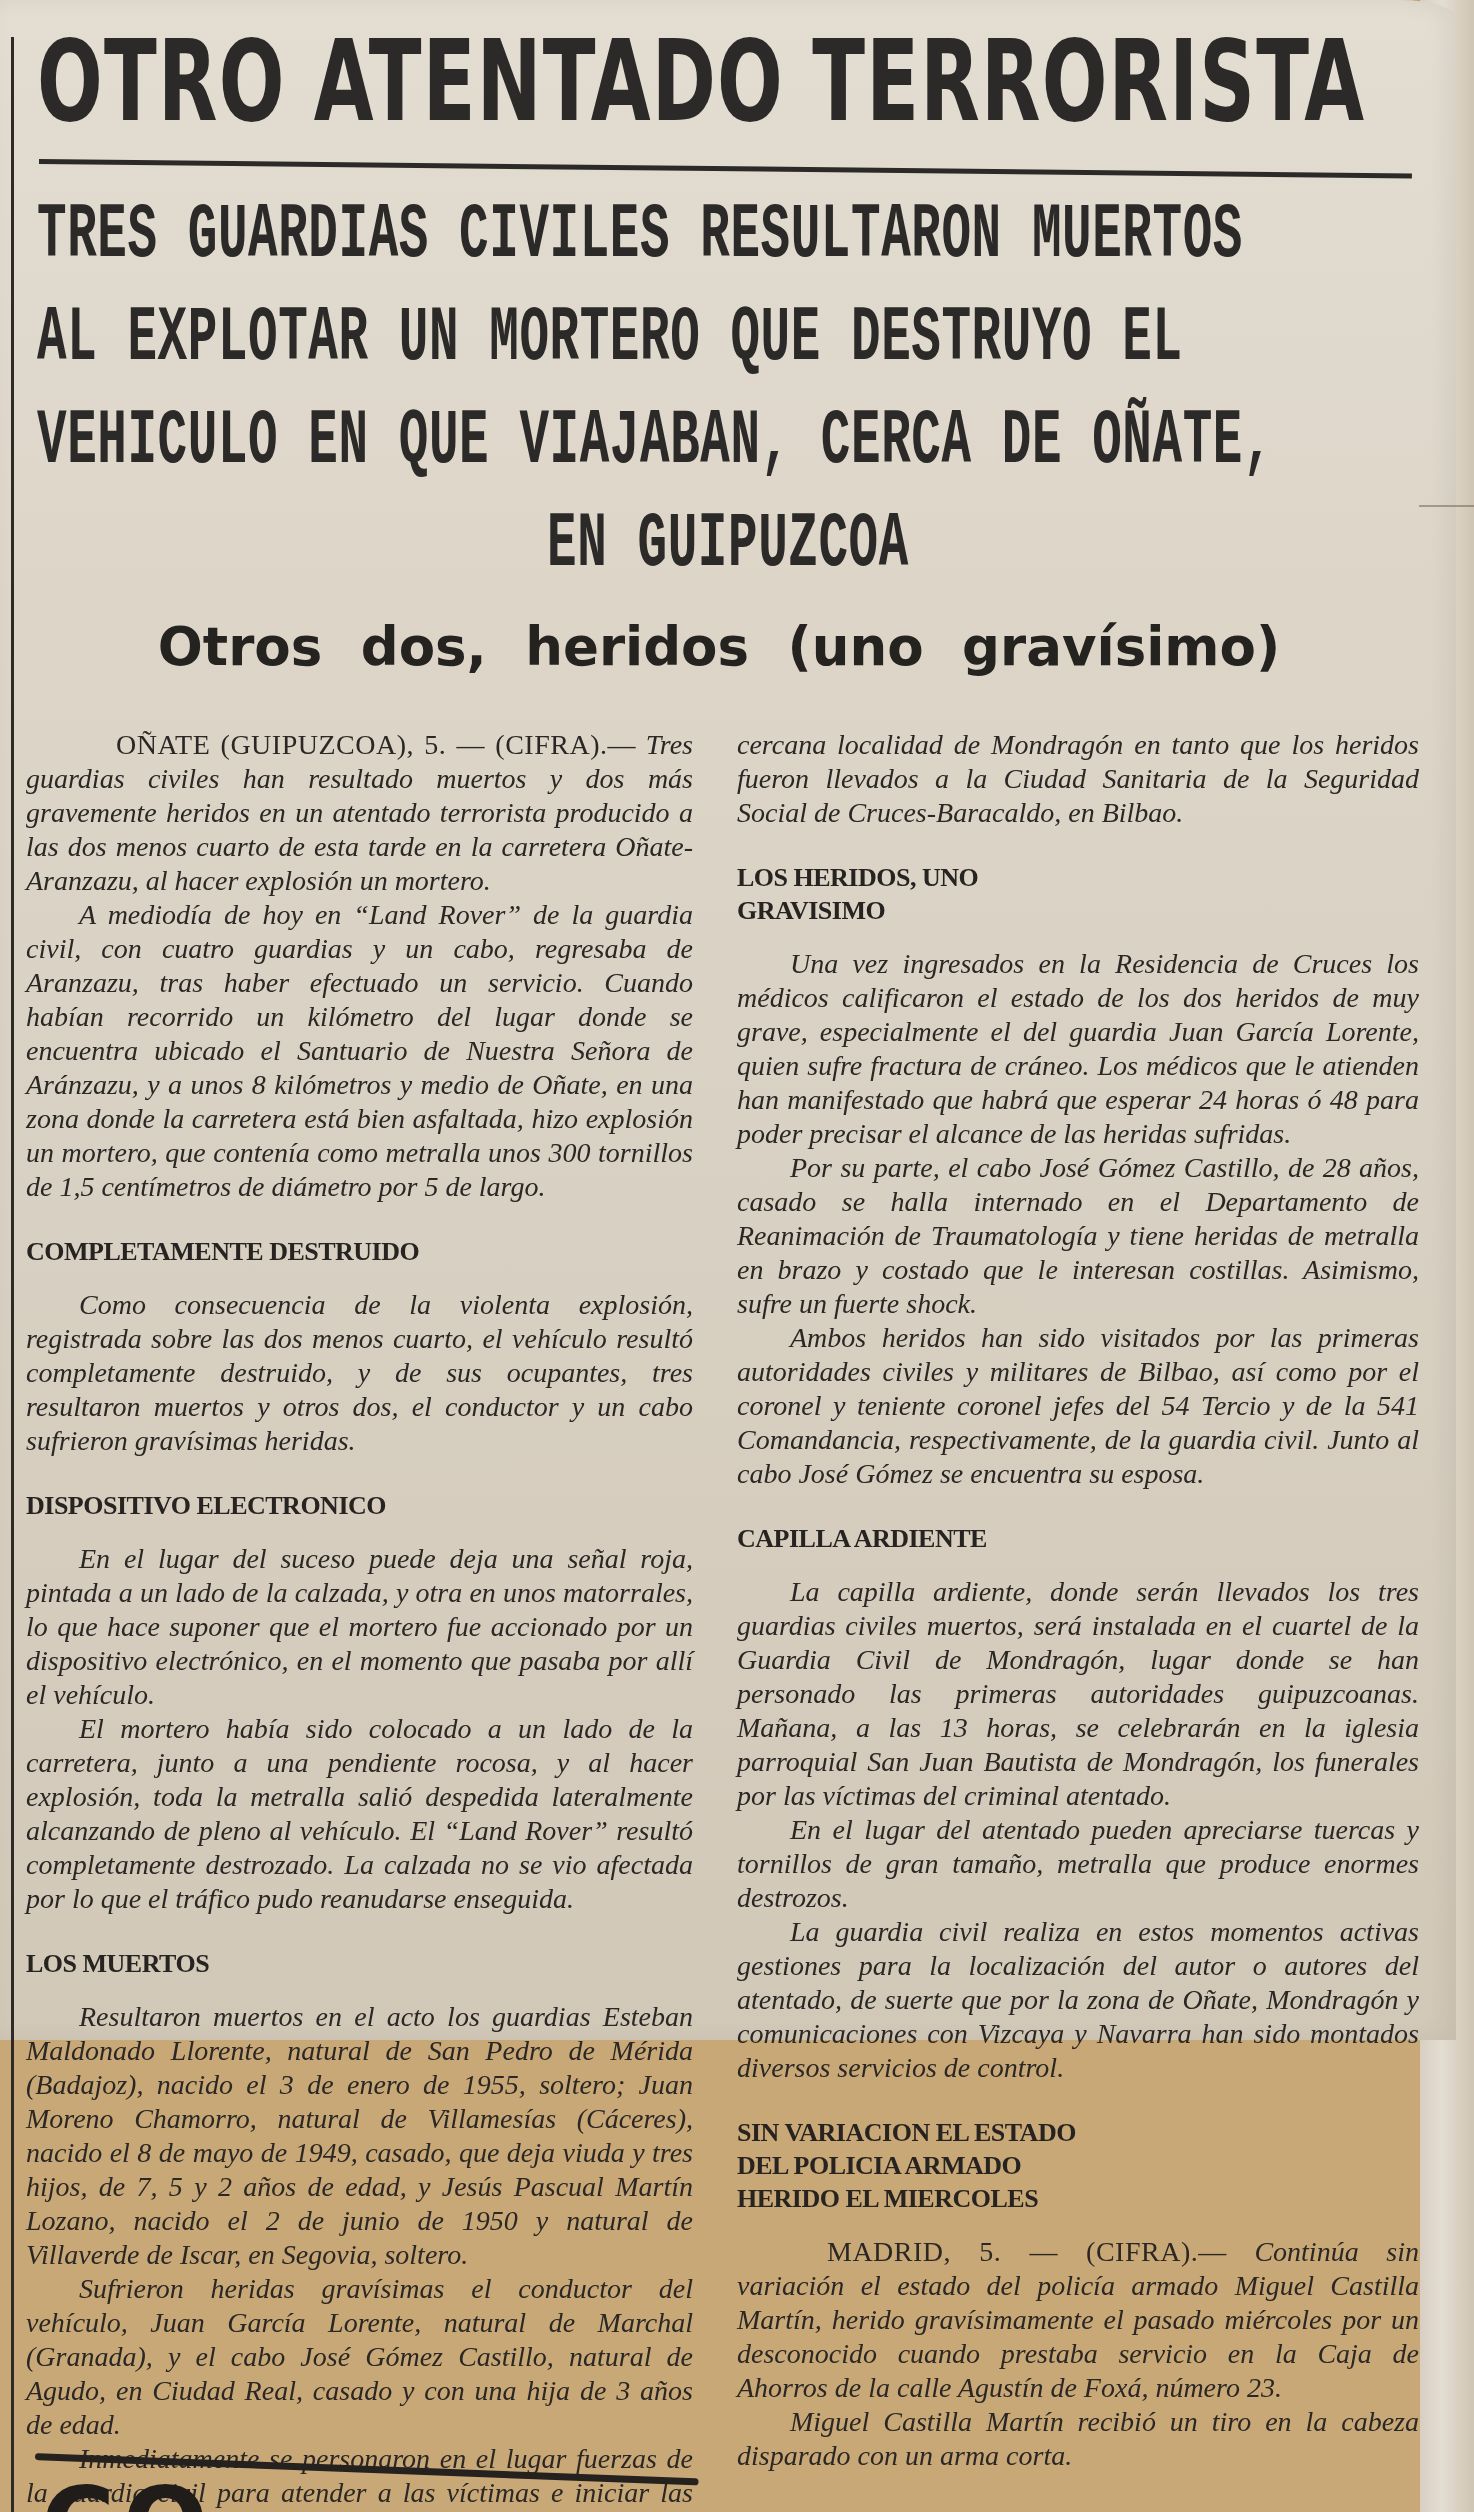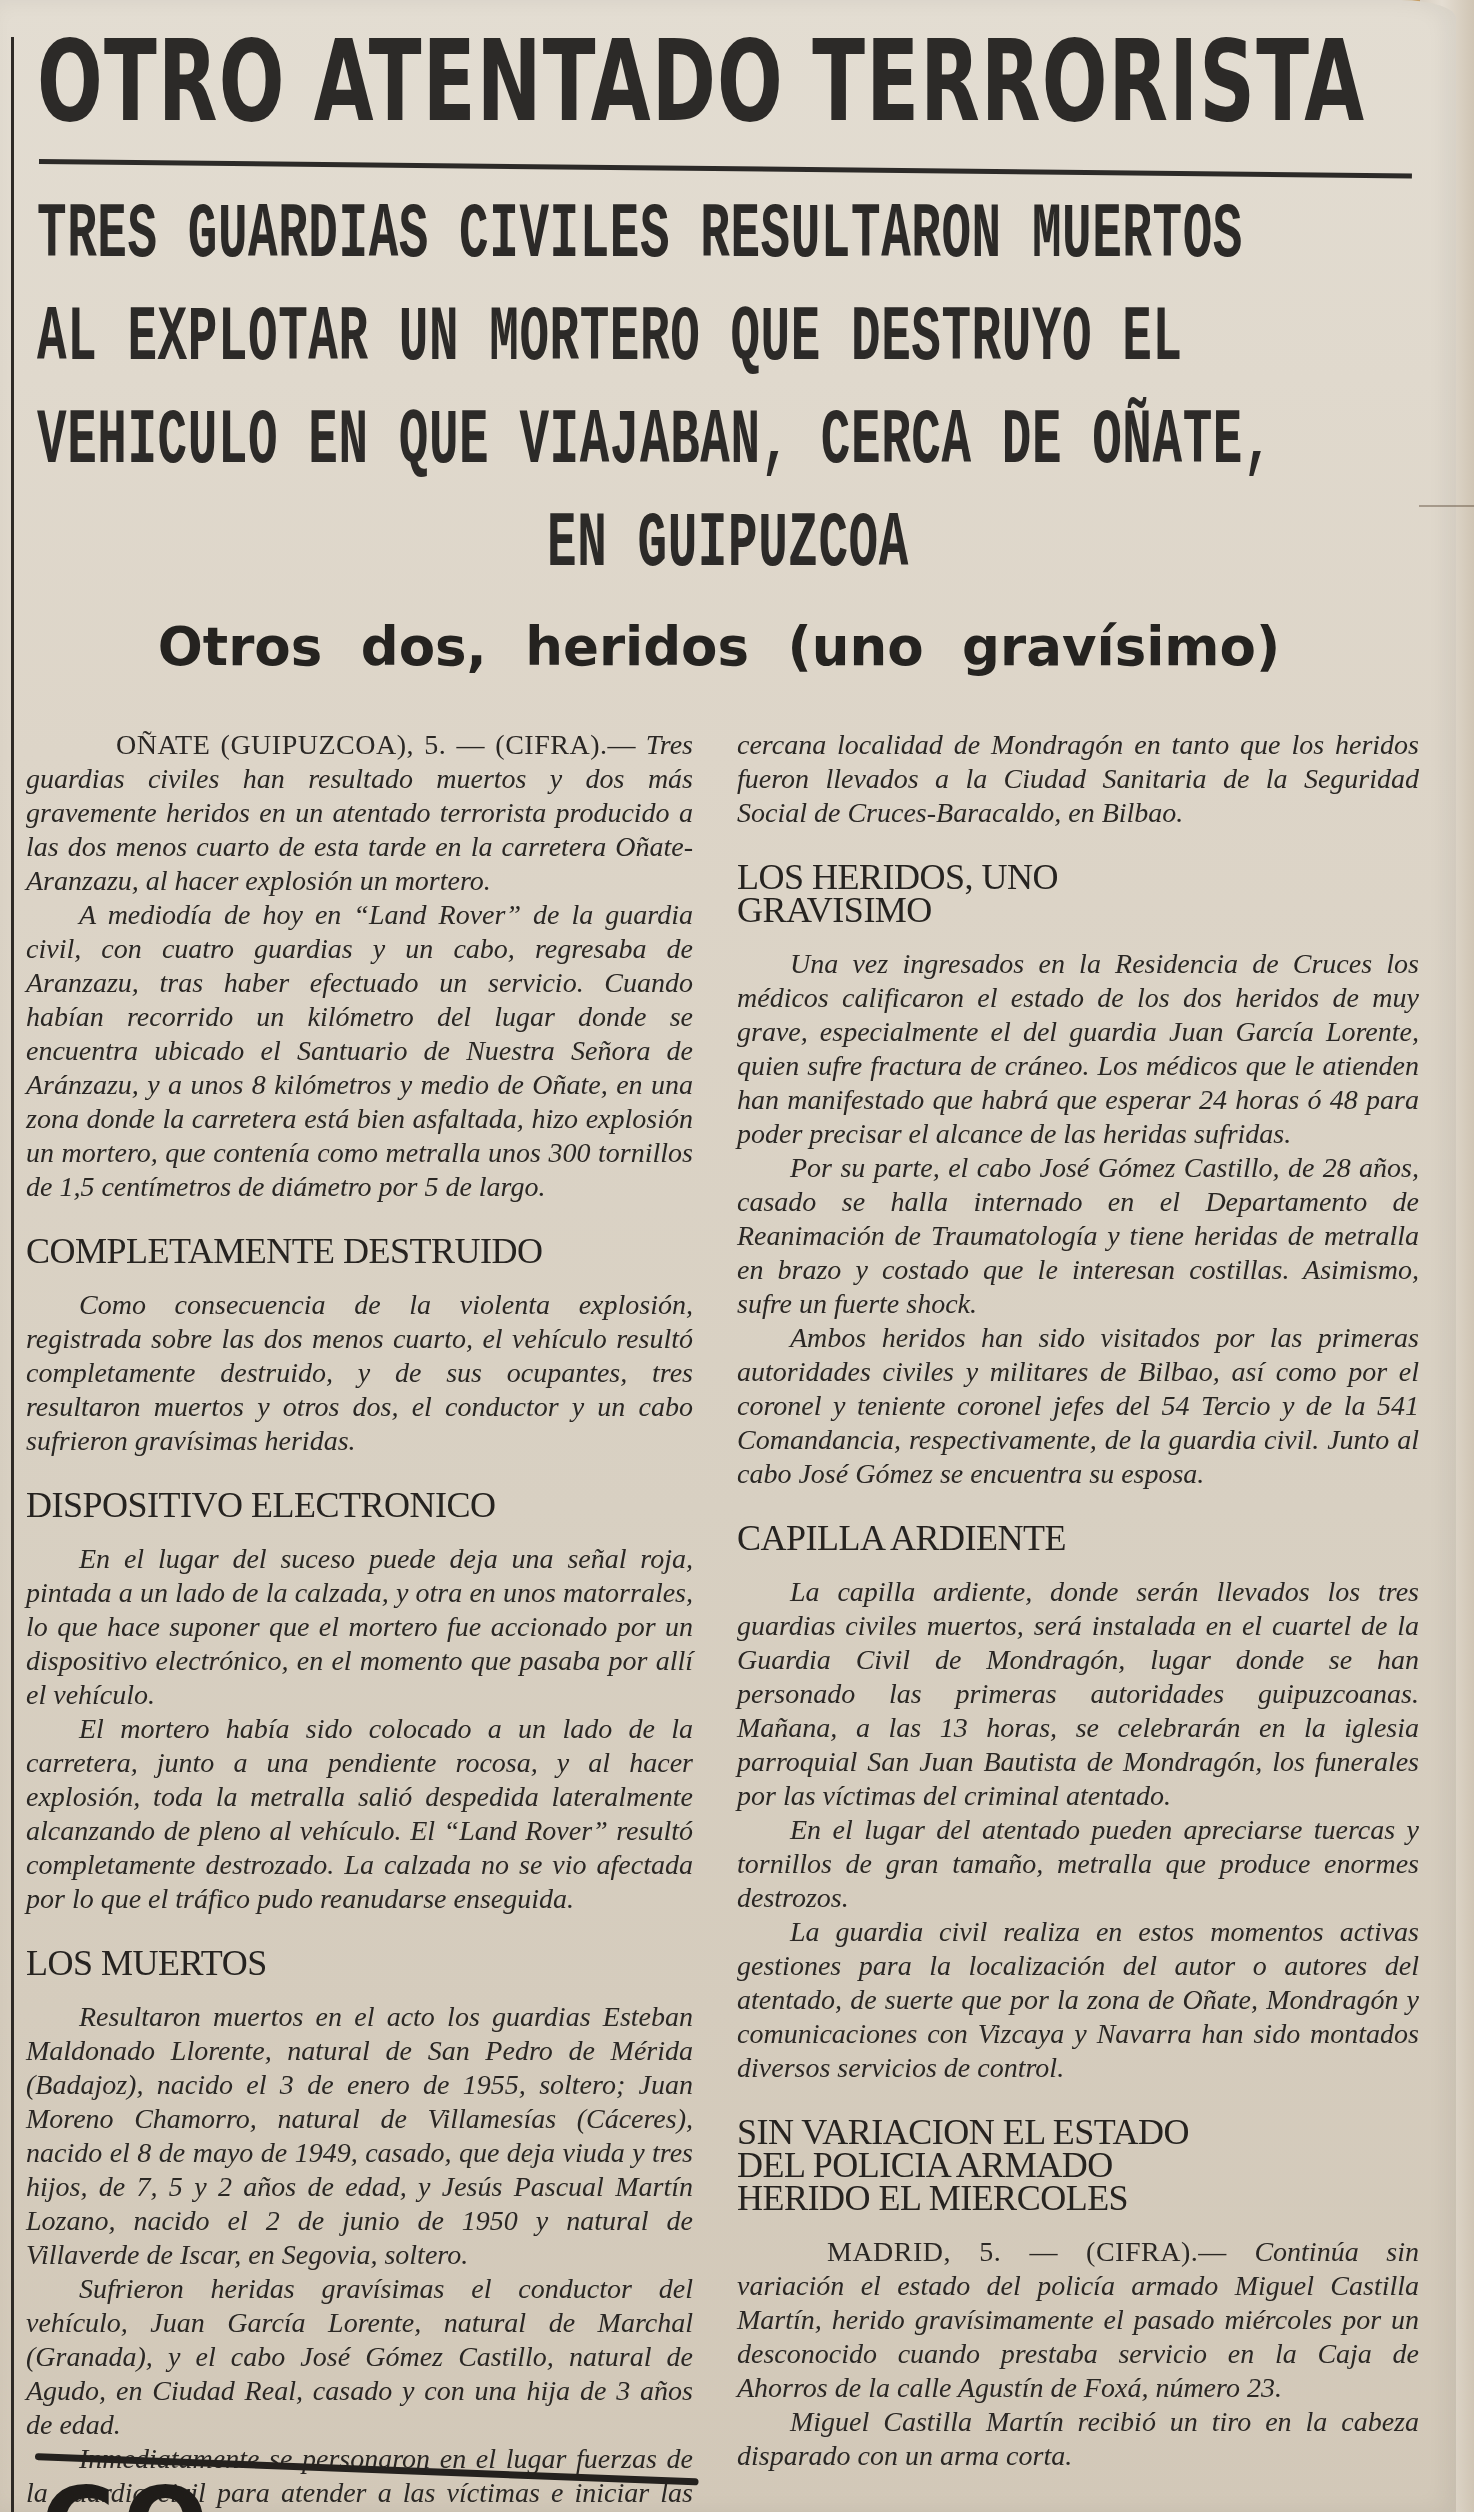--- a/index.html
+++ b/index.html
@@ -11,21 +11,21 @@
   }
   .backdrop-right {
     position: absolute; right: 0; top: 0; width: 55px; height: 2512px;
     background: linear-gradient(90deg, #d8cfc2 0%, #e4ddd2 40%, #cfc4b3 100%);
   }
   .backdrop-top {
     position: absolute; right: 0; top: 0; width: 129px; height: 74px;
     background: #c59c62;
   }
   .clipping {
-    position: absolute; left: 0; top: 0; width: 1456px; height: 2512px;
+    position: absolute; left: 0; top: 0; width: 1456px; height: 2040px;
     background: linear-gradient(180deg, #e3ddd2 0%, #ddd5c8 30%, #d8d0c2 60%, #d2c8b8 100%);
     border-top-right-radius: 55px 18.4px;
     box-shadow: inset -9.2px 0 22px rgba(0,0,0,0.06);
   }
   .left-rule {
     position: absolute; left: 11px; top: 37px; width: 2.8px; height: 2488px;
     background: #2e2a26;
   }
 
   .kicker {
@@ -66,22 +66,22 @@
     position: absolute; top: 728px;
     font-family: "Liberation Serif", serif; font-style: italic;
     font-size: 28px; line-height: 34px; color: #2a2724;
     text-align: justify;
   }
   .col-left { left: 26px; width: 667px; }
   .col-right { left: 737px; width: 682px; top: 728px; }
   .col p { margin: 0; text-indent: 53px; hyphens: auto; }
   .col p.cont { text-indent: 0; }
   .col h3 {
-    margin: 31px 0 20px 0; font-weight: normal; font-style: normal;
-    font-size: 36px; line-height: 33px; letter-spacing: -0.5px;
+    margin: 31px 0 20px 0; font-weight: bold; font-style: normal;
+    font-size: 26px; line-height: 33px; letter-spacing: -0.5px;
     text-transform: uppercase; color: #262320;
     white-space: pre-line;
   }
   .dateline { font-style: normal; letter-spacing: 0.5px; margin-left: 37px; }
 
   .bottom-rule {
     position: absolute; left: 35px; top: 2453px; width: 664px; height: 7.4px;
     background: #24211e; transform: rotate(2.2deg); transform-origin: left center;
     border-radius: 3.7px;
   }

